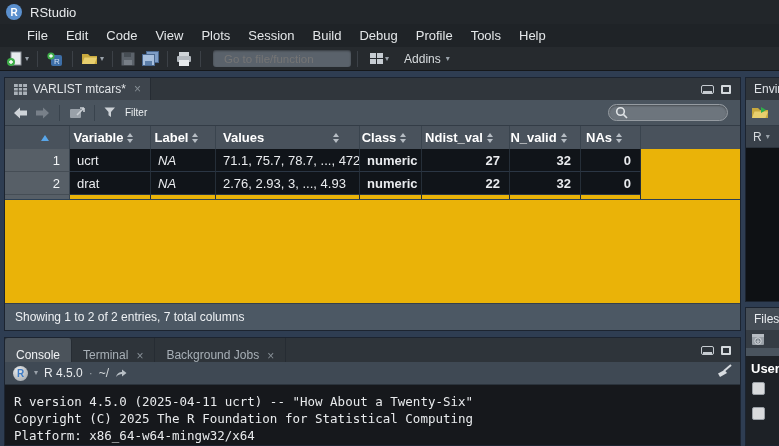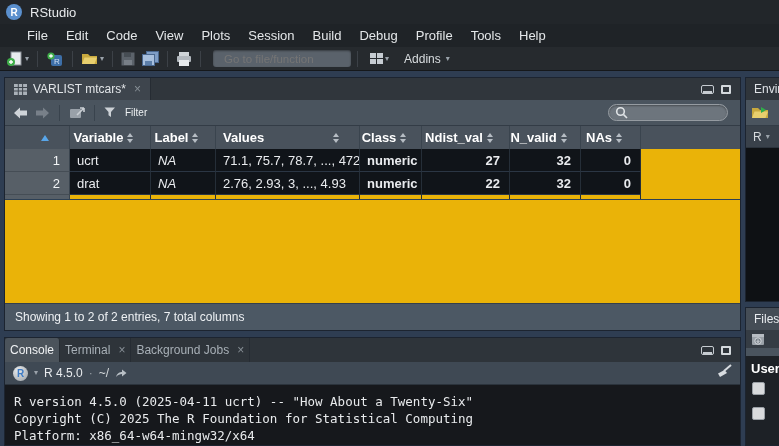--- a/index.html
+++ b/index.html
@@ -72,21 +72,21 @@
   .t-stub { display:flex; height:5px; border-bottom:1px solid #2d4055; }
   .t-stub .s { border-right:1px solid #252e38; }
   .t-stub .s0 { background:#575f67; border-right:1px solid #3a444e; }
   .v-status { position:absolute; bottom:0; left:0; right:0; height:27px; background:#4c5864;
               border-top:1px solid #333f4b; display:flex; align-items:center; padding:0 10px;
               color:#eef1f4; font-size:12px; }
 
   
   .console-pane { left:4px; top:337px; width:737px; height:109px; background:#16181c; }
   .c-tabstrip { height:24px; background:#2e343a; }
-  .c-tab { display:flex; align-items:center; gap:6px; padding:0 5px; font-size:12px; color:#a8b0b7;
+  .c-tab { display:flex; align-items:flex-end; gap:6px; padding:0 11px; font-size:12px; color:#a8b0b7;
            border-right:1px solid #262c33; }
   .c-tab.active { background:#4b535b; color:#f0f2f4; border-radius:3px 3px 0 0; }
   .c-toolbar { height:23px; background:#3f4954; border-bottom:1px solid #2b333c;
                display:flex; align-items:center; gap:6px; padding:0 8px; }
   .r-ball { width:15px; height:15px; border-radius:50%;
             background:radial-gradient(circle at 35% 30%, #e8eaec, #9aa0a5); color:#3e7cc6;
             font-weight:bold; font-size:10px; display:flex; align-items:center; justify-content:center; }
   .c-version { color:#e8ebee; font-size:12px;text-align:center; }
   .c-dot { color:#99a1a8; font-size:12px; }
   .c-wd { color:#d6dadd; font-size:12px; }

